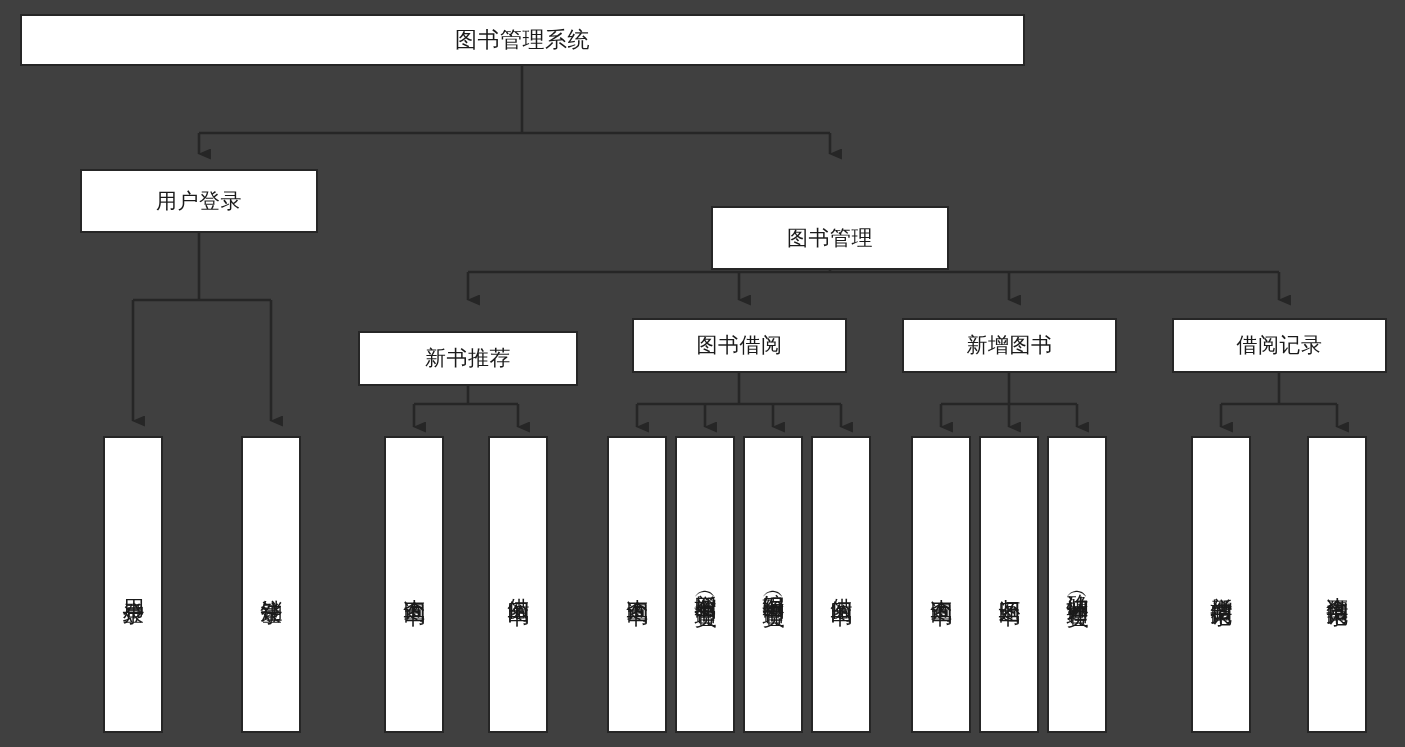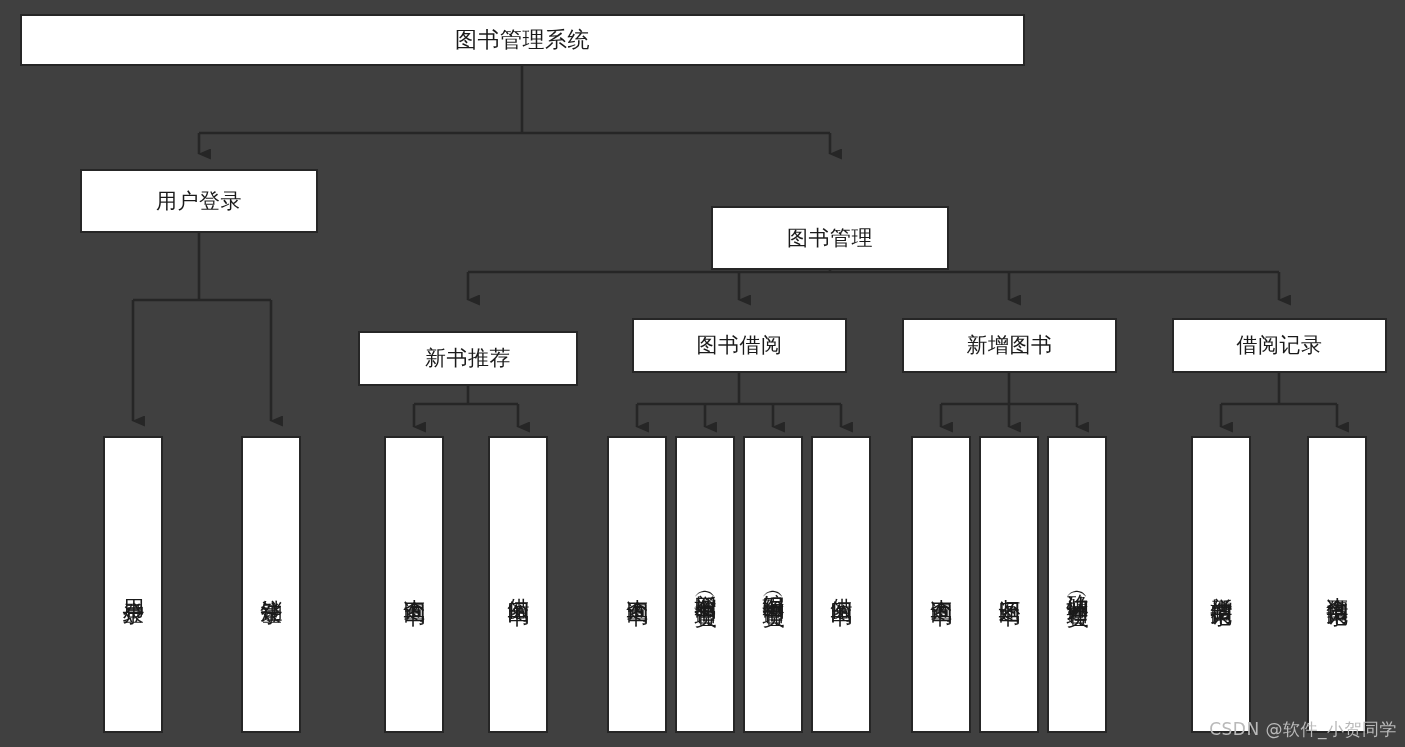--- a/index.html
+++ b/index.html
@@ -193,15 +193,14 @@
     <span class="label">确认归还（管理员）</span>
   </div>
 
   <div class="node vert" style="left:1191px; top:436px; width:60px; height:297px;">
     <span class="label">新增借阅记录</span>
   </div>
   <div class="node vert" style="left:1307px; top:436px; width:60px; height:297px;">
     <span class="label">查询借阅记录</span>
   </div>
 
-  <div class="watermark">CSDN @软件_小贺同学</div>
 
 </div>
 
 </body></html>

